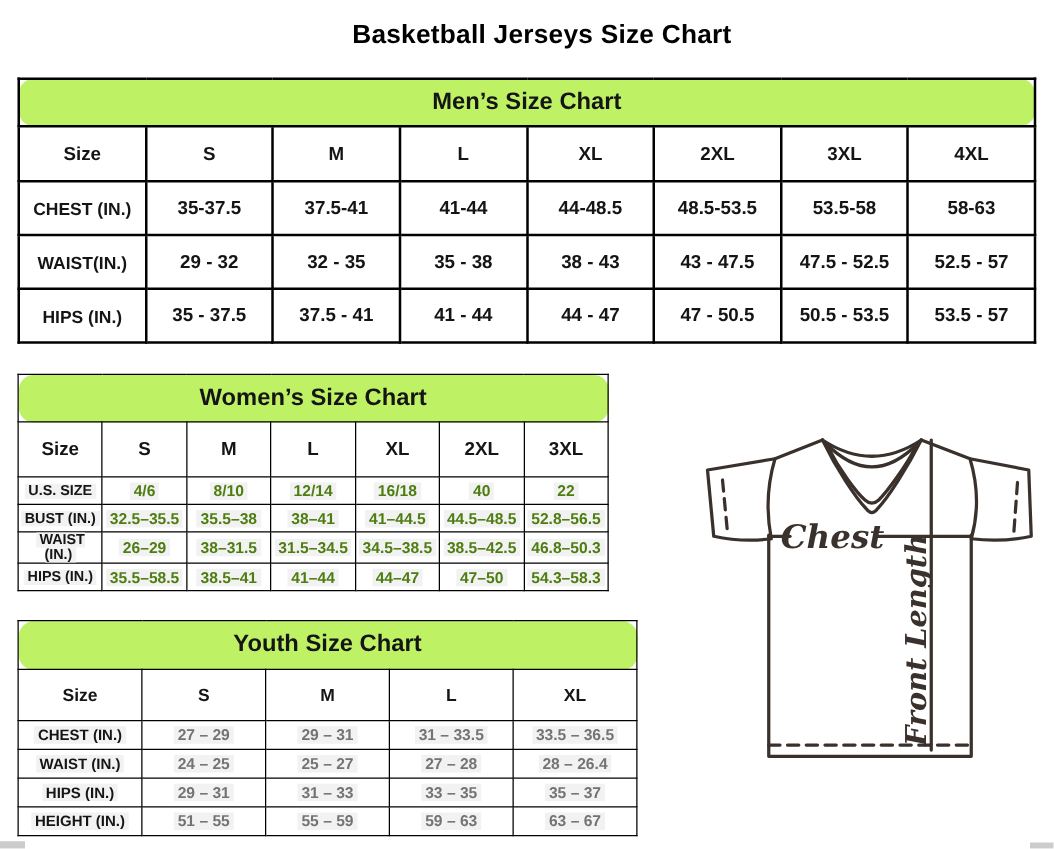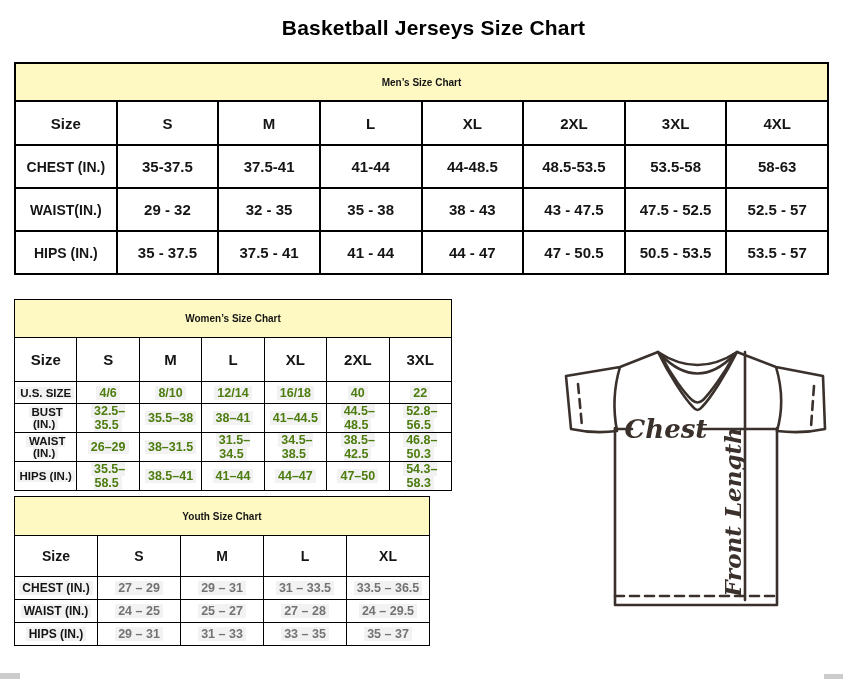--- a/index.html
+++ b/index.html
@@ -14,43 +14,43 @@
   }
   table.size-table{
     position:absolute;border-collapse:collapse;table-layout:fixed;
     background:#fff;
   }
   table.size-table th,table.size-table td{
     text-align:center;vertical-align:middle;padding:0;color:#151515;
     font-family:"Liberation Sans",sans-serif;
   }
   
-  .tbl-header{background:#fef9c3;font-size:10px;font-weight:bold;color:#000;}
+  .tbl-header{background:#bef264;font-size:19px;font-weight:bold;color:#000;border-radius:12px;}
   
   .men{left:14px;top:62px;width:815px;}
   .men th,.men td{border:2px solid #000;}
   .men tr:nth-child(1){height:38px;}
   .men tr:nth-child(2){height:44px;}
   .men tr:nth-child(n+3){height:43px;}
   .men tr:nth-child(2) th{font-size:15px;font-weight:bold;}
   .men tr:nth-child(2) th:first-child{width:117px;}
   .men tr:nth-child(n+3) th{font-size:14px;font-weight:bold;}
   .men tr:nth-child(n+3) td{font-size:15px;font-weight:bold;}
   
-  .women{left:14px;top:299px;width:438px;}
+  .women{left:14px;top:299px;width:473px;}
   .women th,.women td{border:1.5px solid #000;}
   .women tr:nth-child(1){height:38px;}
   .women tr:nth-child(2){height:44px;}
   .women tr:nth-child(n+3){height:22px;}
   .women tr:nth-child(2) th{font-size:15px;font-weight:bold;}
   .women tr:nth-child(2) th:first-child{width:88px;}
   .women tr:nth-child(n+3) th{font-size:11.5px;font-weight:bold;}
   .women tr:nth-child(n+3) td{font-size:12.5px;font-weight:bold;color:#4d7c0f;}
   
-  .youth{left:14px;top:496px;width:416px;}
+  .youth{left:14px;top:496px;width:496px;}
   .youth th,.youth td{border:1.5px solid #000;}
   .youth tr:nth-child(1){height:39px;}
   .youth tr:nth-child(2){height:41px;}
   .youth tr:nth-child(n+3){height:23px;}
   .youth tr:nth-child(2) th{font-size:14px;font-weight:bold;}
   .youth tr:nth-child(2) th:first-child{width:120px;}
   .youth tr:nth-child(n+3) th{font-size:12px;font-weight:bold;}
   .youth tr:nth-child(n+3) td{font-size:12.5px;font-weight:bold;color:#737373;}
   
   .hl .cv{background:#f2f2f2;padding:0 3px;}
@@ -193,29 +193,36 @@
           <td><span class="cv">27 – 29</span></td>
           <td><span class="cv">29 – 31</span></td>
           <td><span class="cv">31 – 33.5</span></td>
           <td><span class="cv">33.5 – 36.5</span></td>
         </tr>
         <tr>
           <th><span class="cv">WAIST (IN.)</span></th>
           <td><span class="cv">24 – 25</span></td>
           <td><span class="cv">25 – 27</span></td>
           <td><span class="cv">27 – 28</span></td>
-          <td><span class="cv">24 – 29.5</span></td>
+          <td><span class="cv">28 – 26.4</span></td>
         </tr>
         <tr>
           <th><span class="cv">HIPS (IN.)</span></th>
           <td><span class="cv">29 – 31</span></td>
           <td><span class="cv">31 – 33</span></td>
           <td><span class="cv">33 – 35</span></td>
           <td><span class="cv">35 – 37</span></td>
         </tr>
+        <tr>
+          <th><span class="cv">HEIGHT (IN.)</span></th>
+          <td><span class="cv">51 – 55</span></td>
+          <td><span class="cv">55 – 59</span></td>
+          <td><span class="cv">59 – 63</span></td>
+          <td><span class="cv">63 – 67</span></td>
+        </tr>
       </tbody>
     </table>
 
   <div class="jersey">
     <svg viewBox="0 0 280 268">
 
       <path d="M57,86 L57,263 L219,263 L219,86"></path>
 
       <path d="M100,10 L62,25 L8,34 L13,87 Q36,92 59,89 M62,25 C56,45 55,68 59,89"></path>
 

